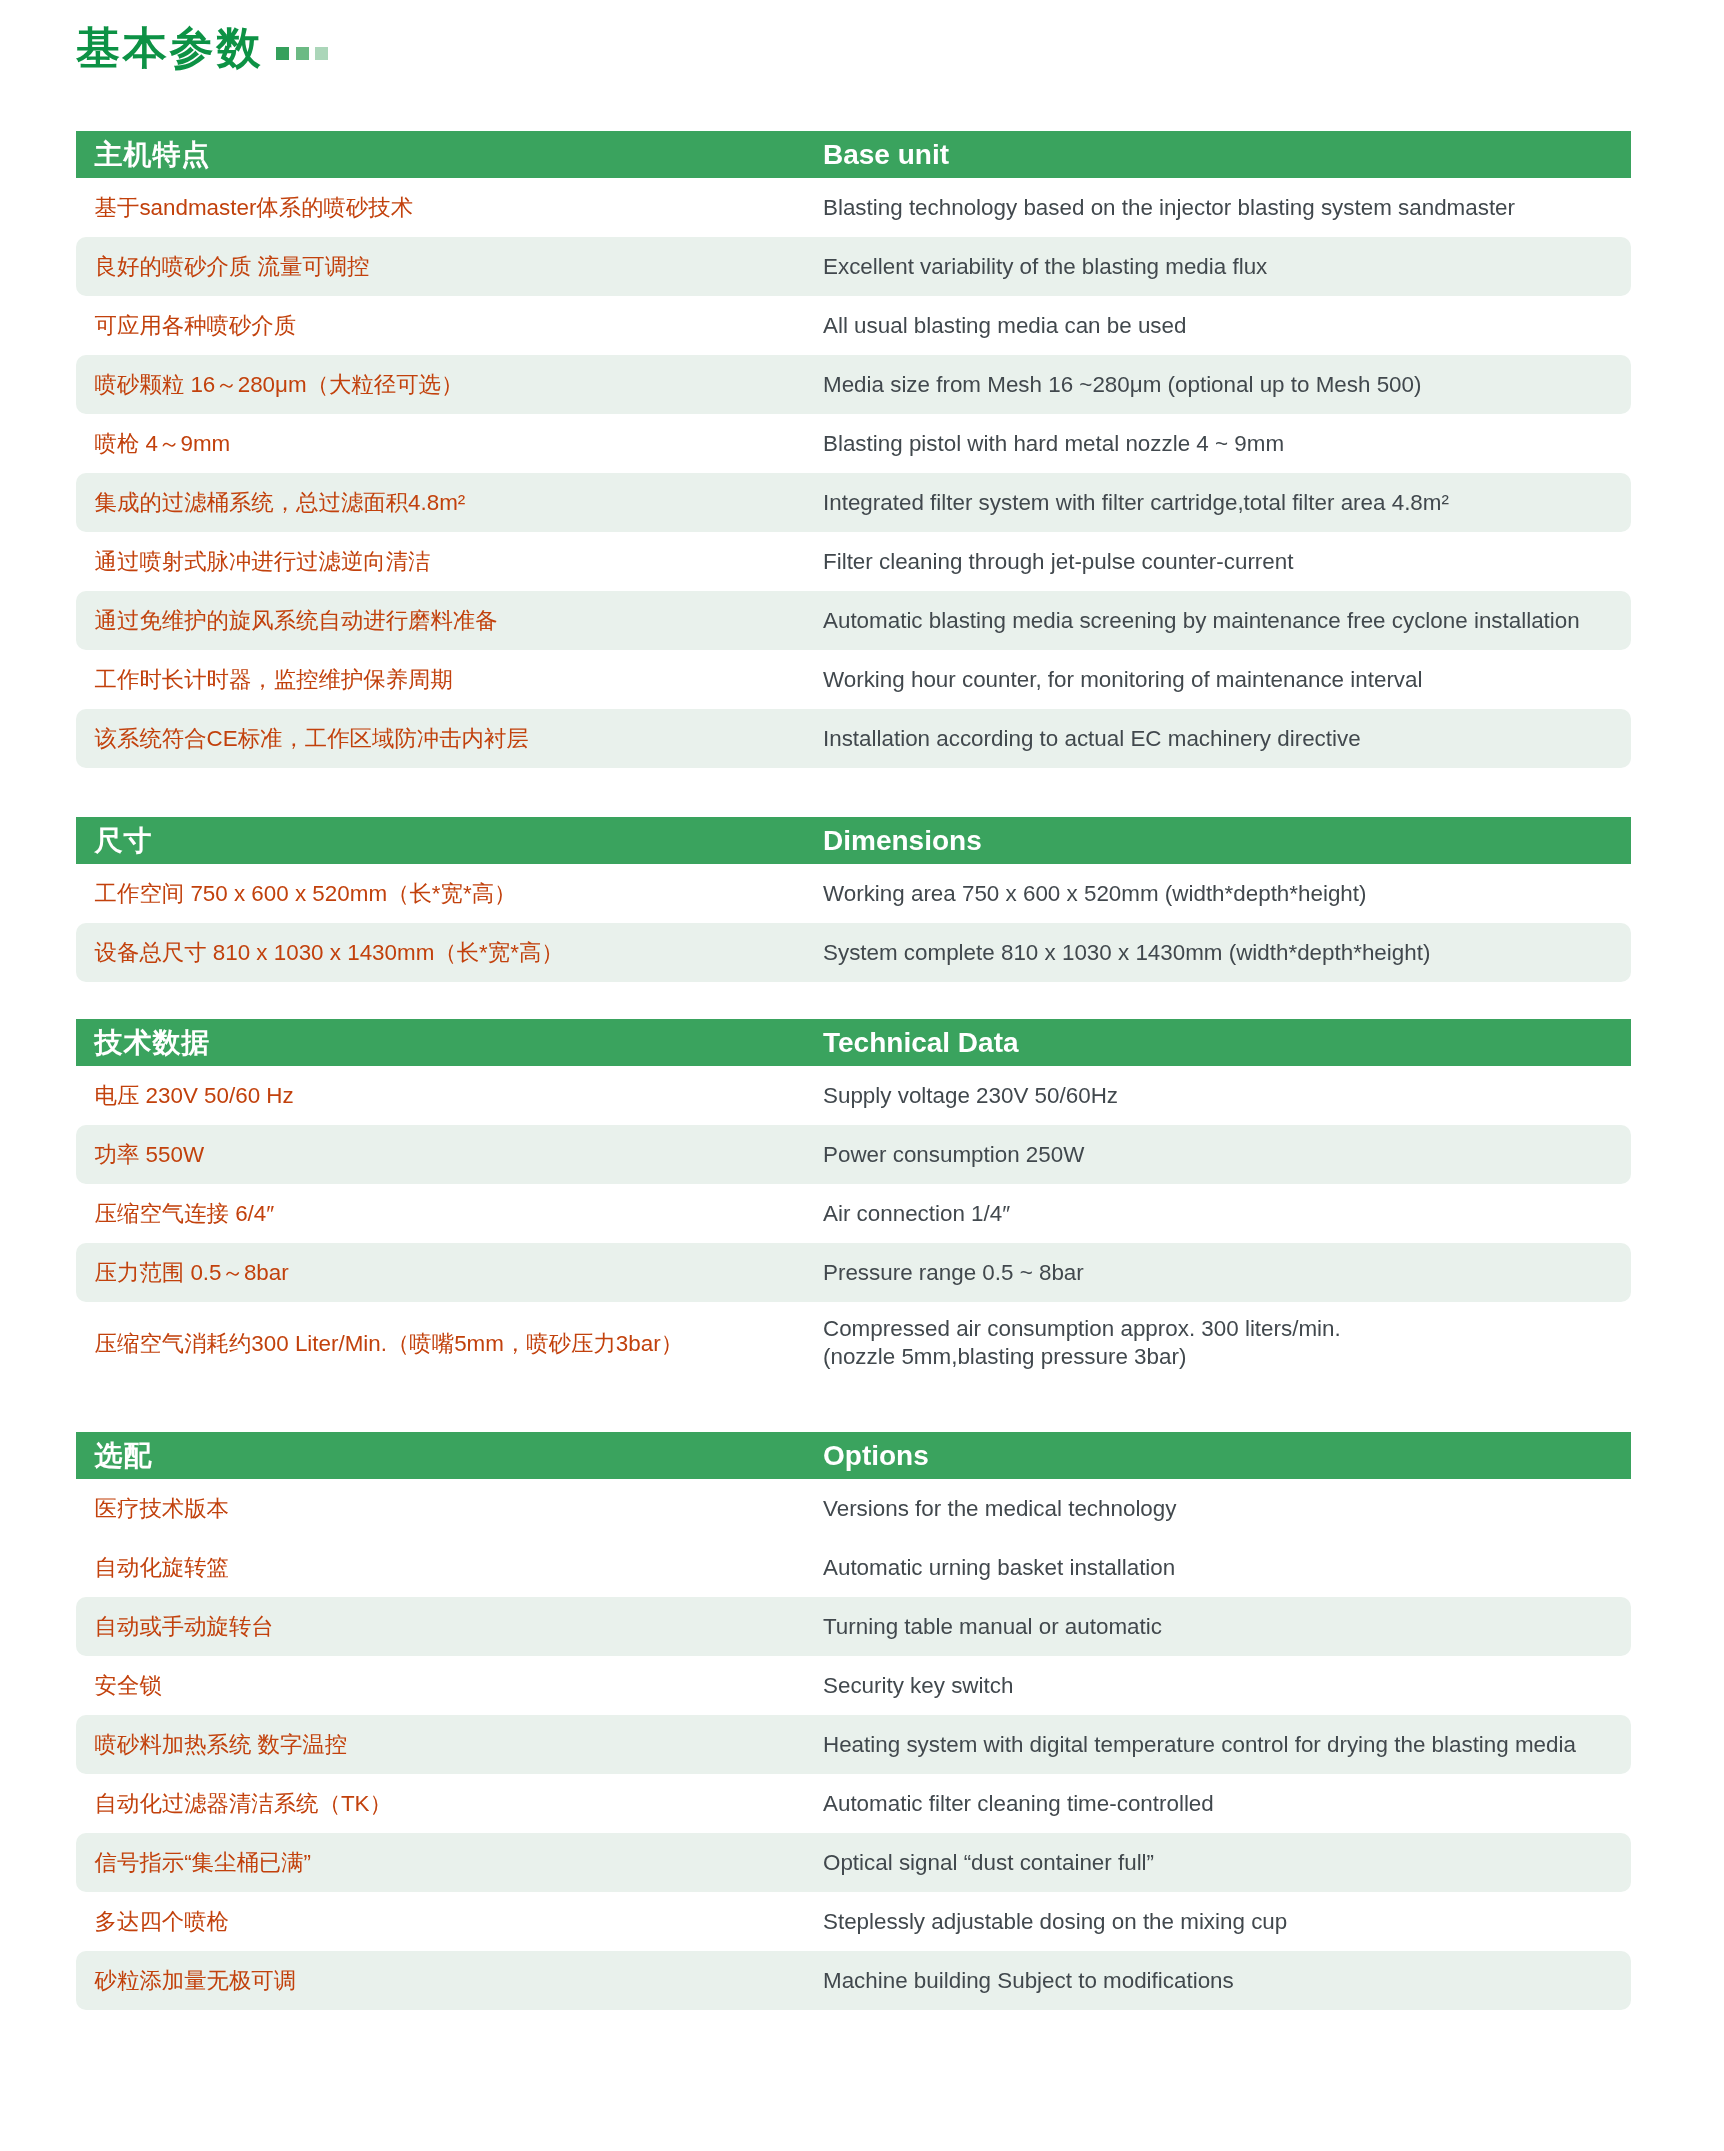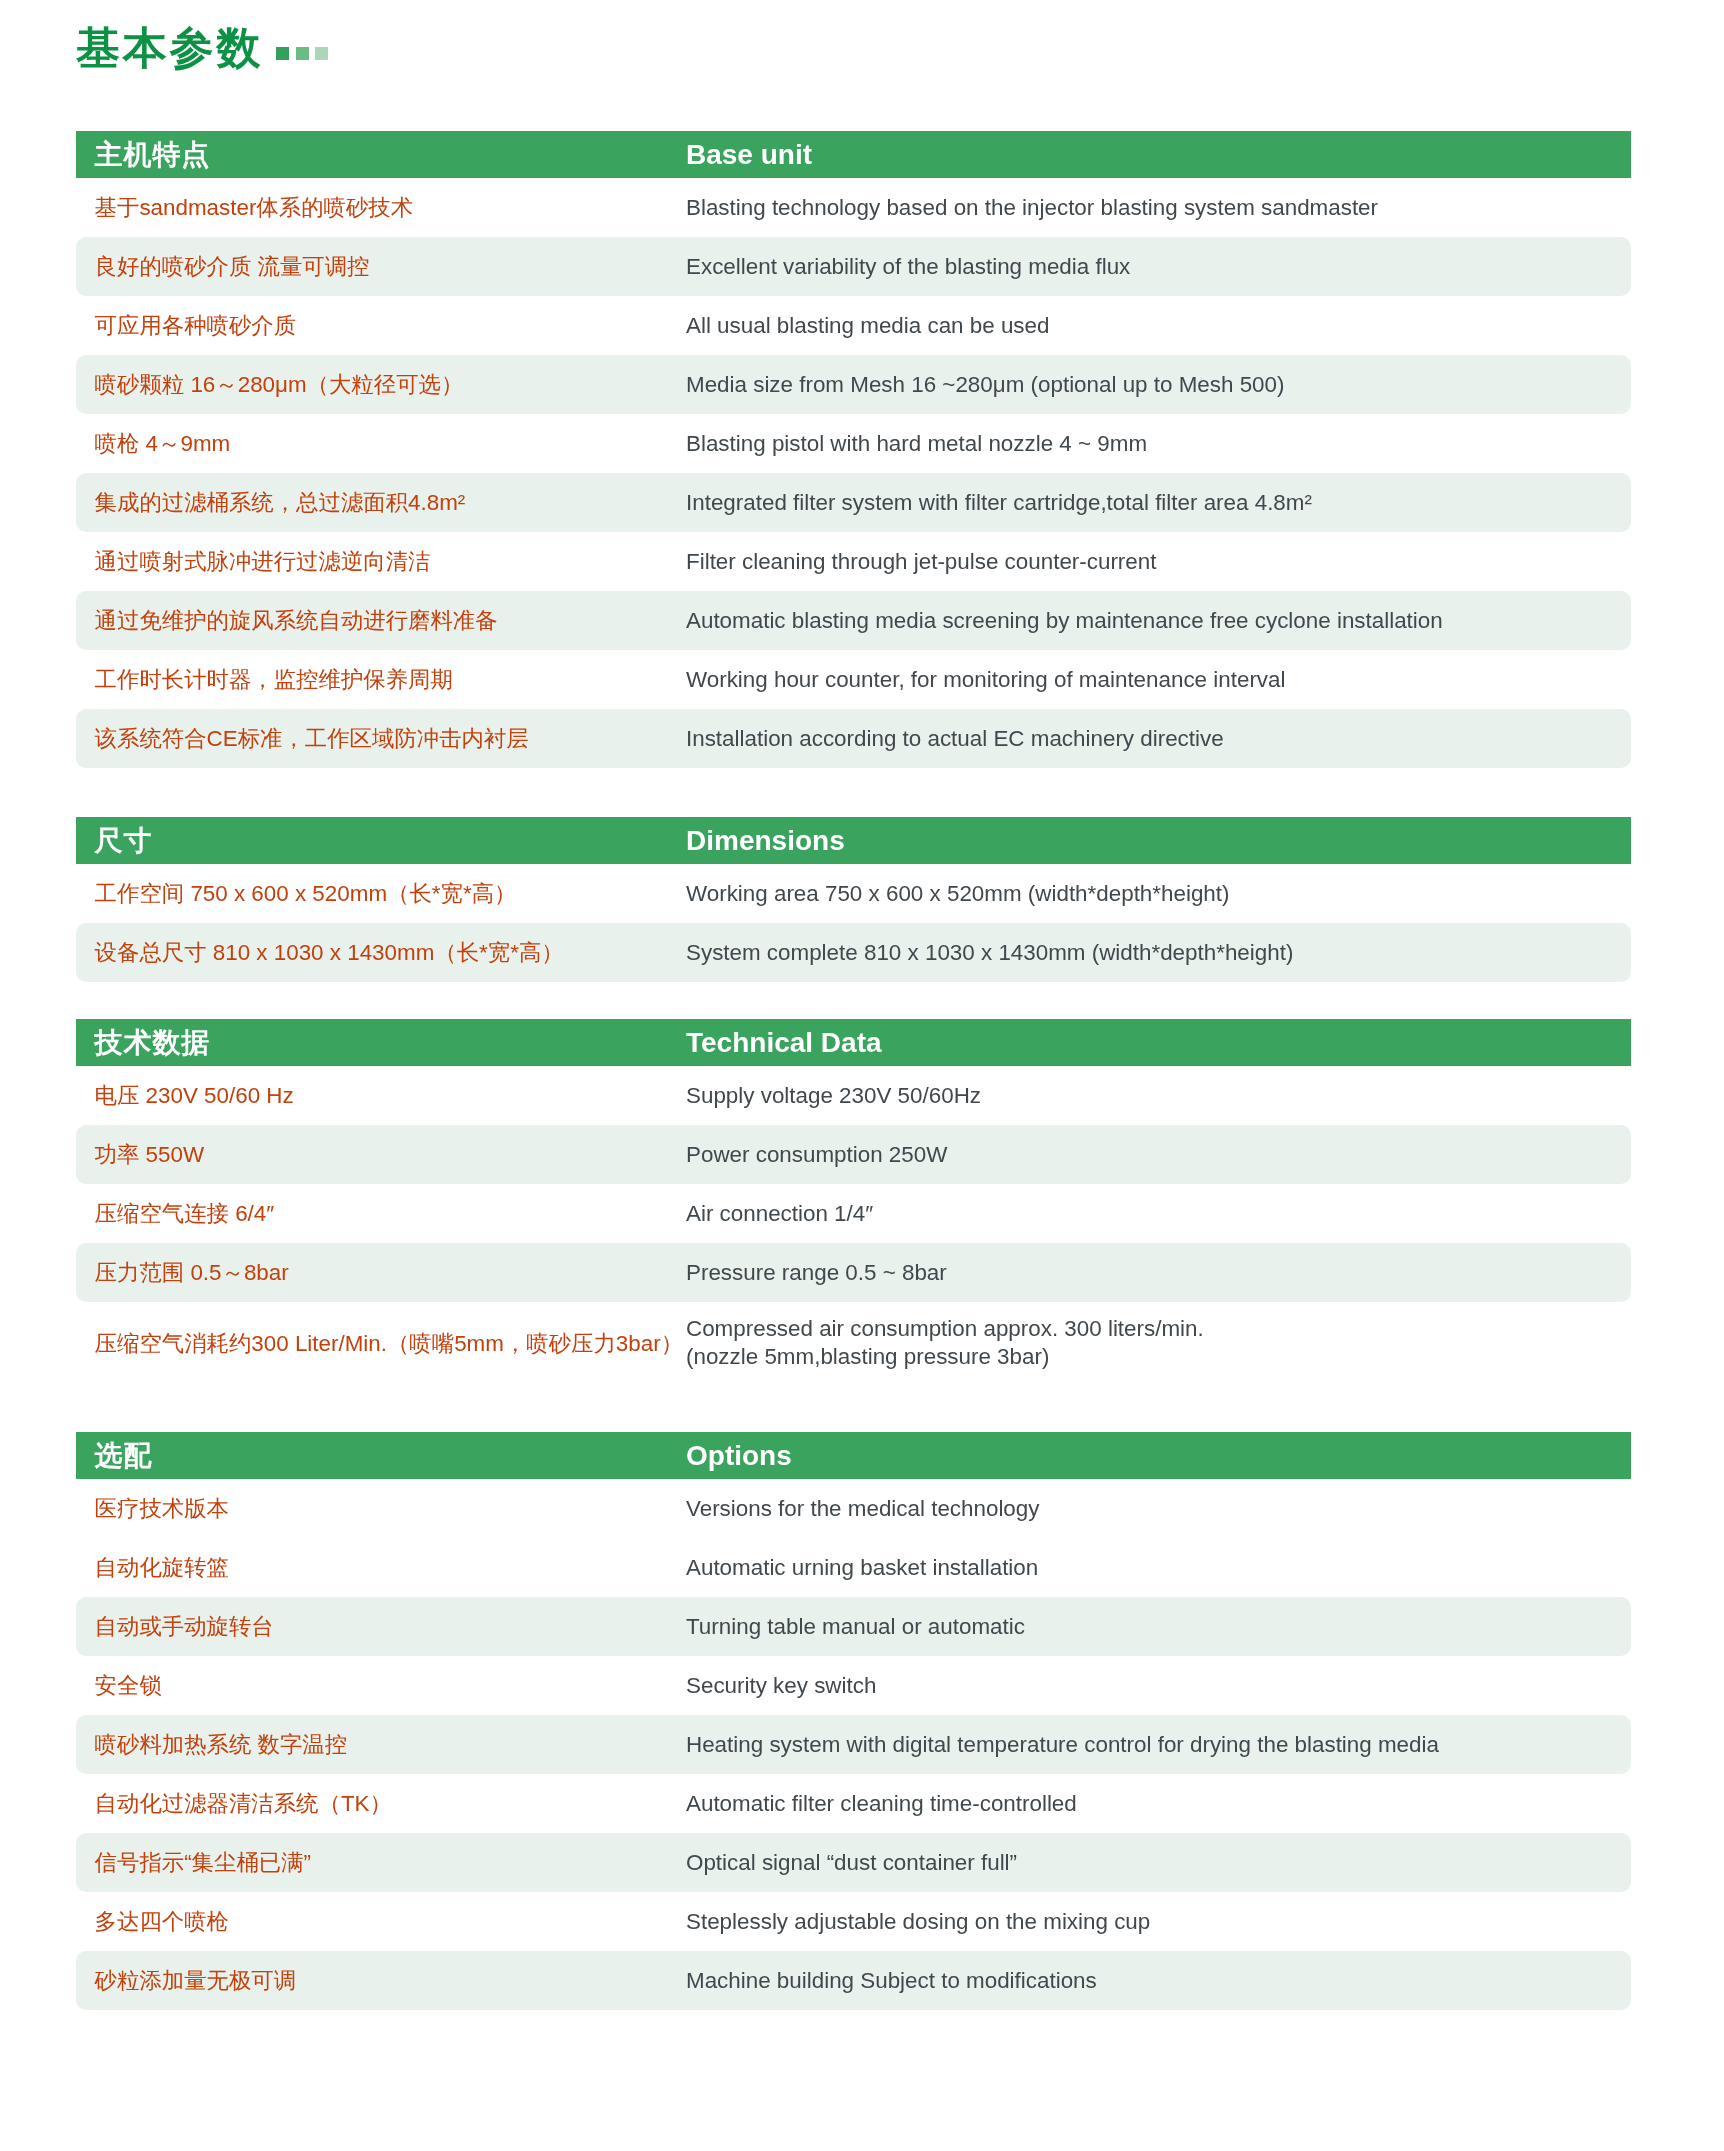--- a/index.html
+++ b/index.html
@@ -57,21 +57,21 @@
     display: flex;
     align-items: center;
     height: 47px;
     background: var(--accent, #3aa35e);
     color: #ffffff;
     font-weight: bold;
     font-size: 28px;
   }
   .cell-zh {
     flex: none;
-    width: 610px;
+    width: 747px;
     padding-left: 18.6px;
   }
   .cell-en {
     flex: 1;
     padding-right: 23px;
   }
   .sec-header .cell-zh { letter-spacing: 0.9px; }
 
   .spec-row {
     display: flex;

